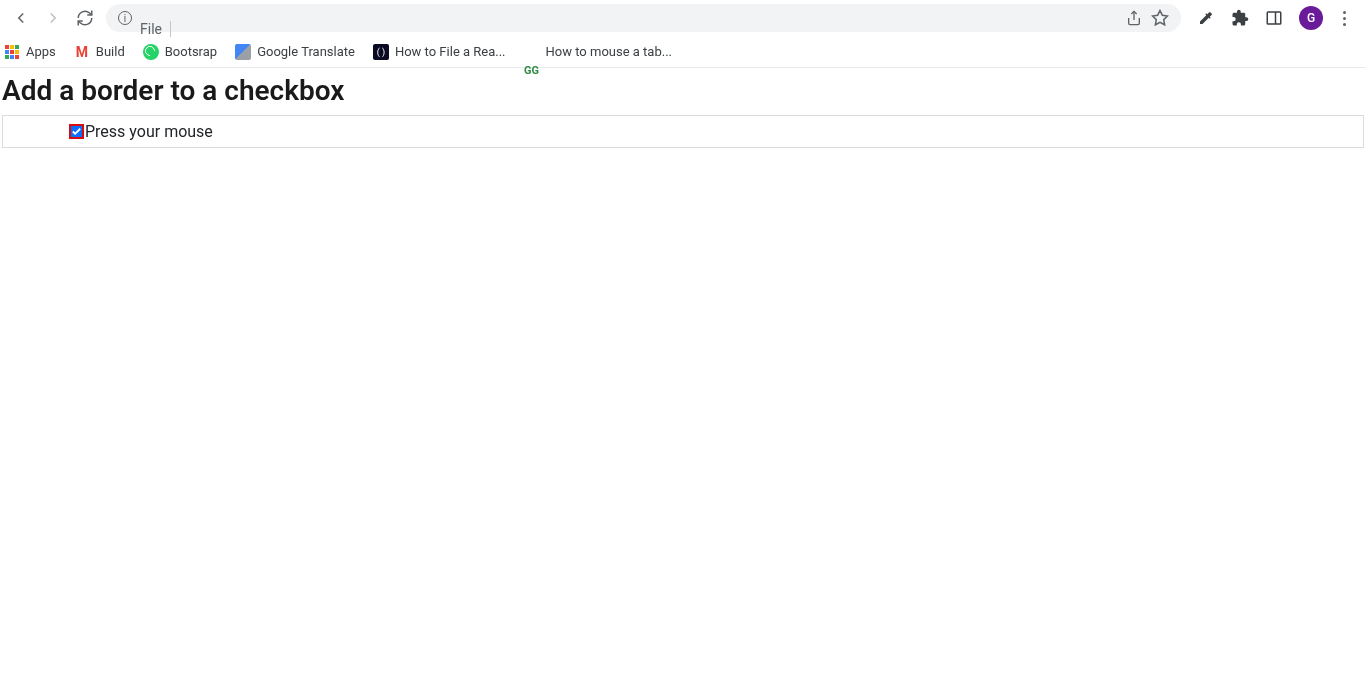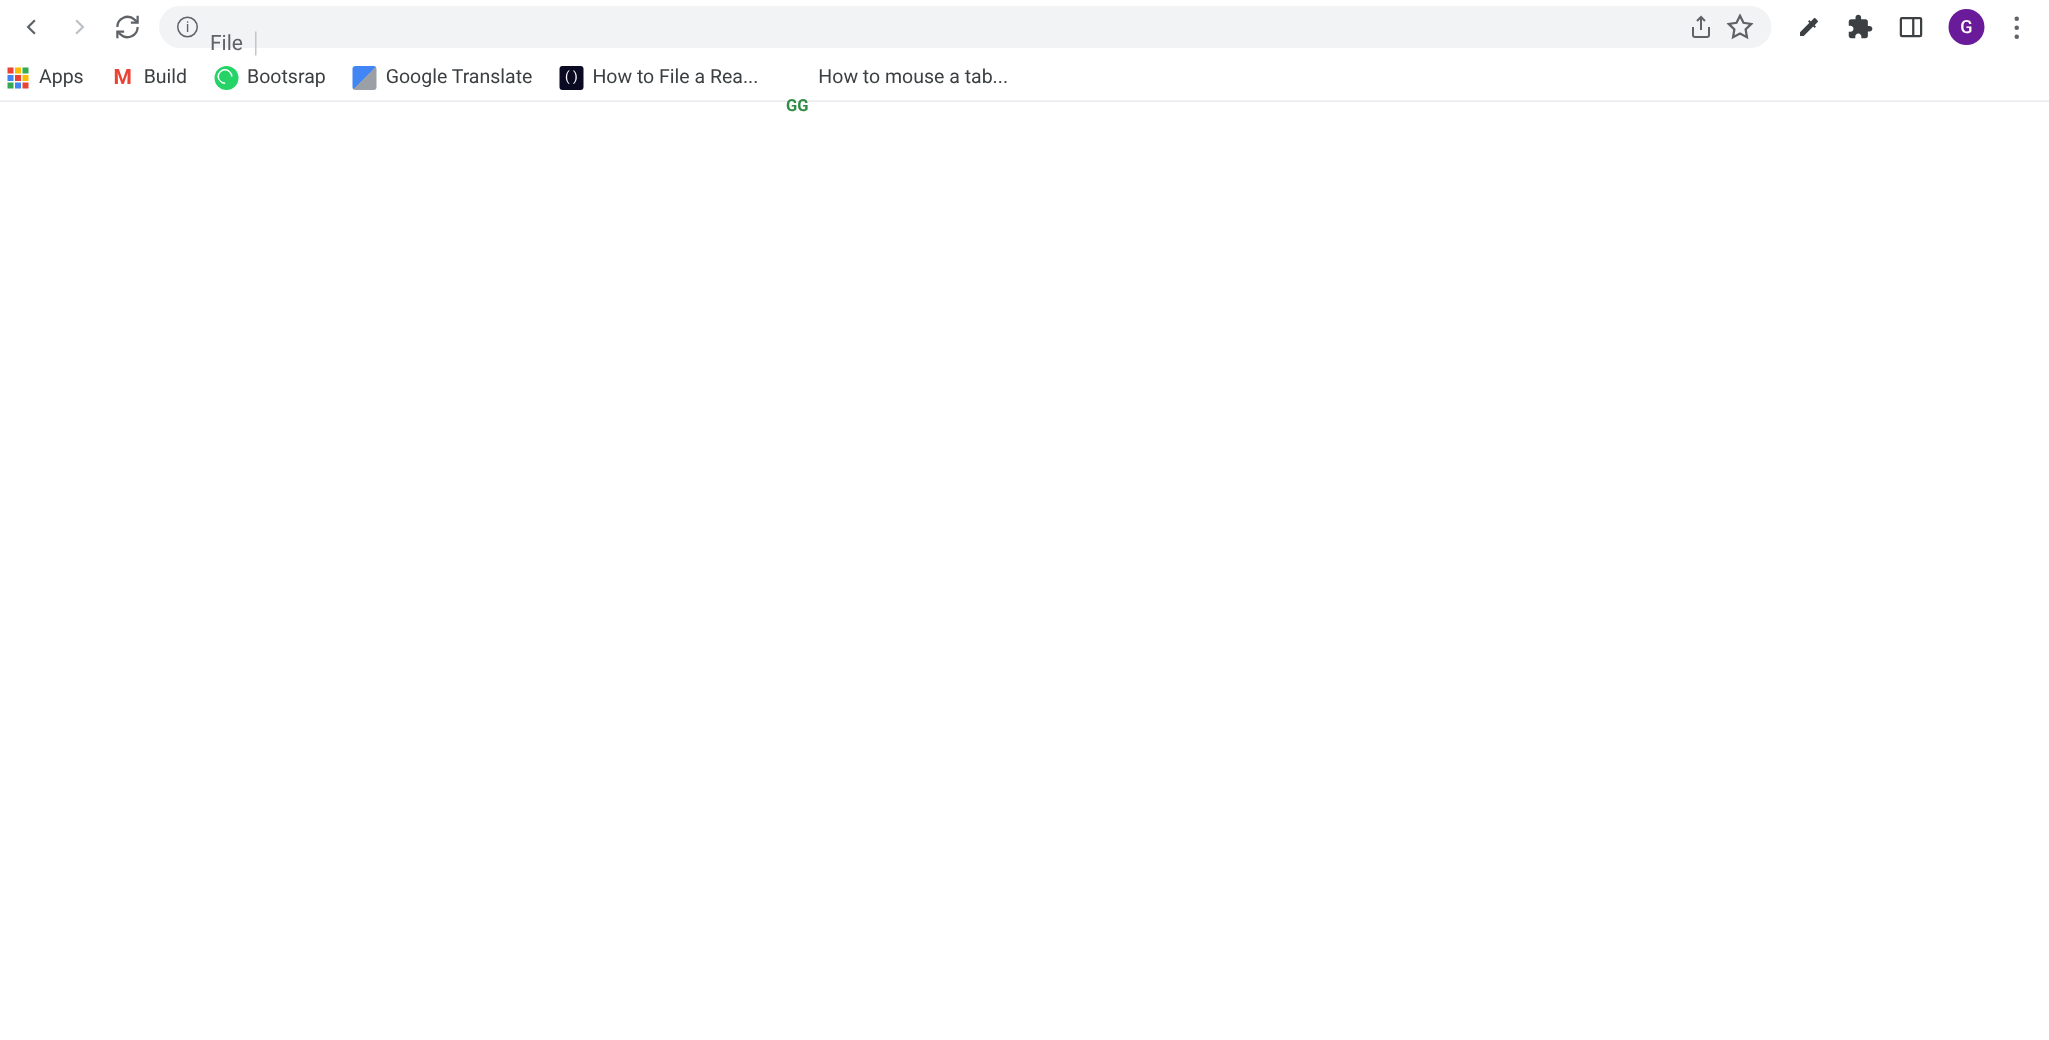--- a/index.html
+++ b/index.html
@@ -361,13 +361,22 @@
   </div>
   <div class="bookmark-item">
     <div class="bookmark-icon">
         <span class="gfg-icon">GG</span>
       </div>
     <span>How to mouse a tab...</span>
   </div>
 </div>
 
 <div class="page-content">
+  <h2 class="page-heading">Add a border to a checkbox</h2>
+  <div class="bordered-box">
+    <div class="custom-checkbox">
+      <svg viewBox="0 0 24 24" fill="none" stroke="#fff" stroke-width="4">
+          <polyline points="20 6 9 17 4 12"></polyline>
+        </svg>
+    </div>
+    <span class="checkbox-label">Press your mouse</span>
+  </div>
 </div>
 
 </body></html>

